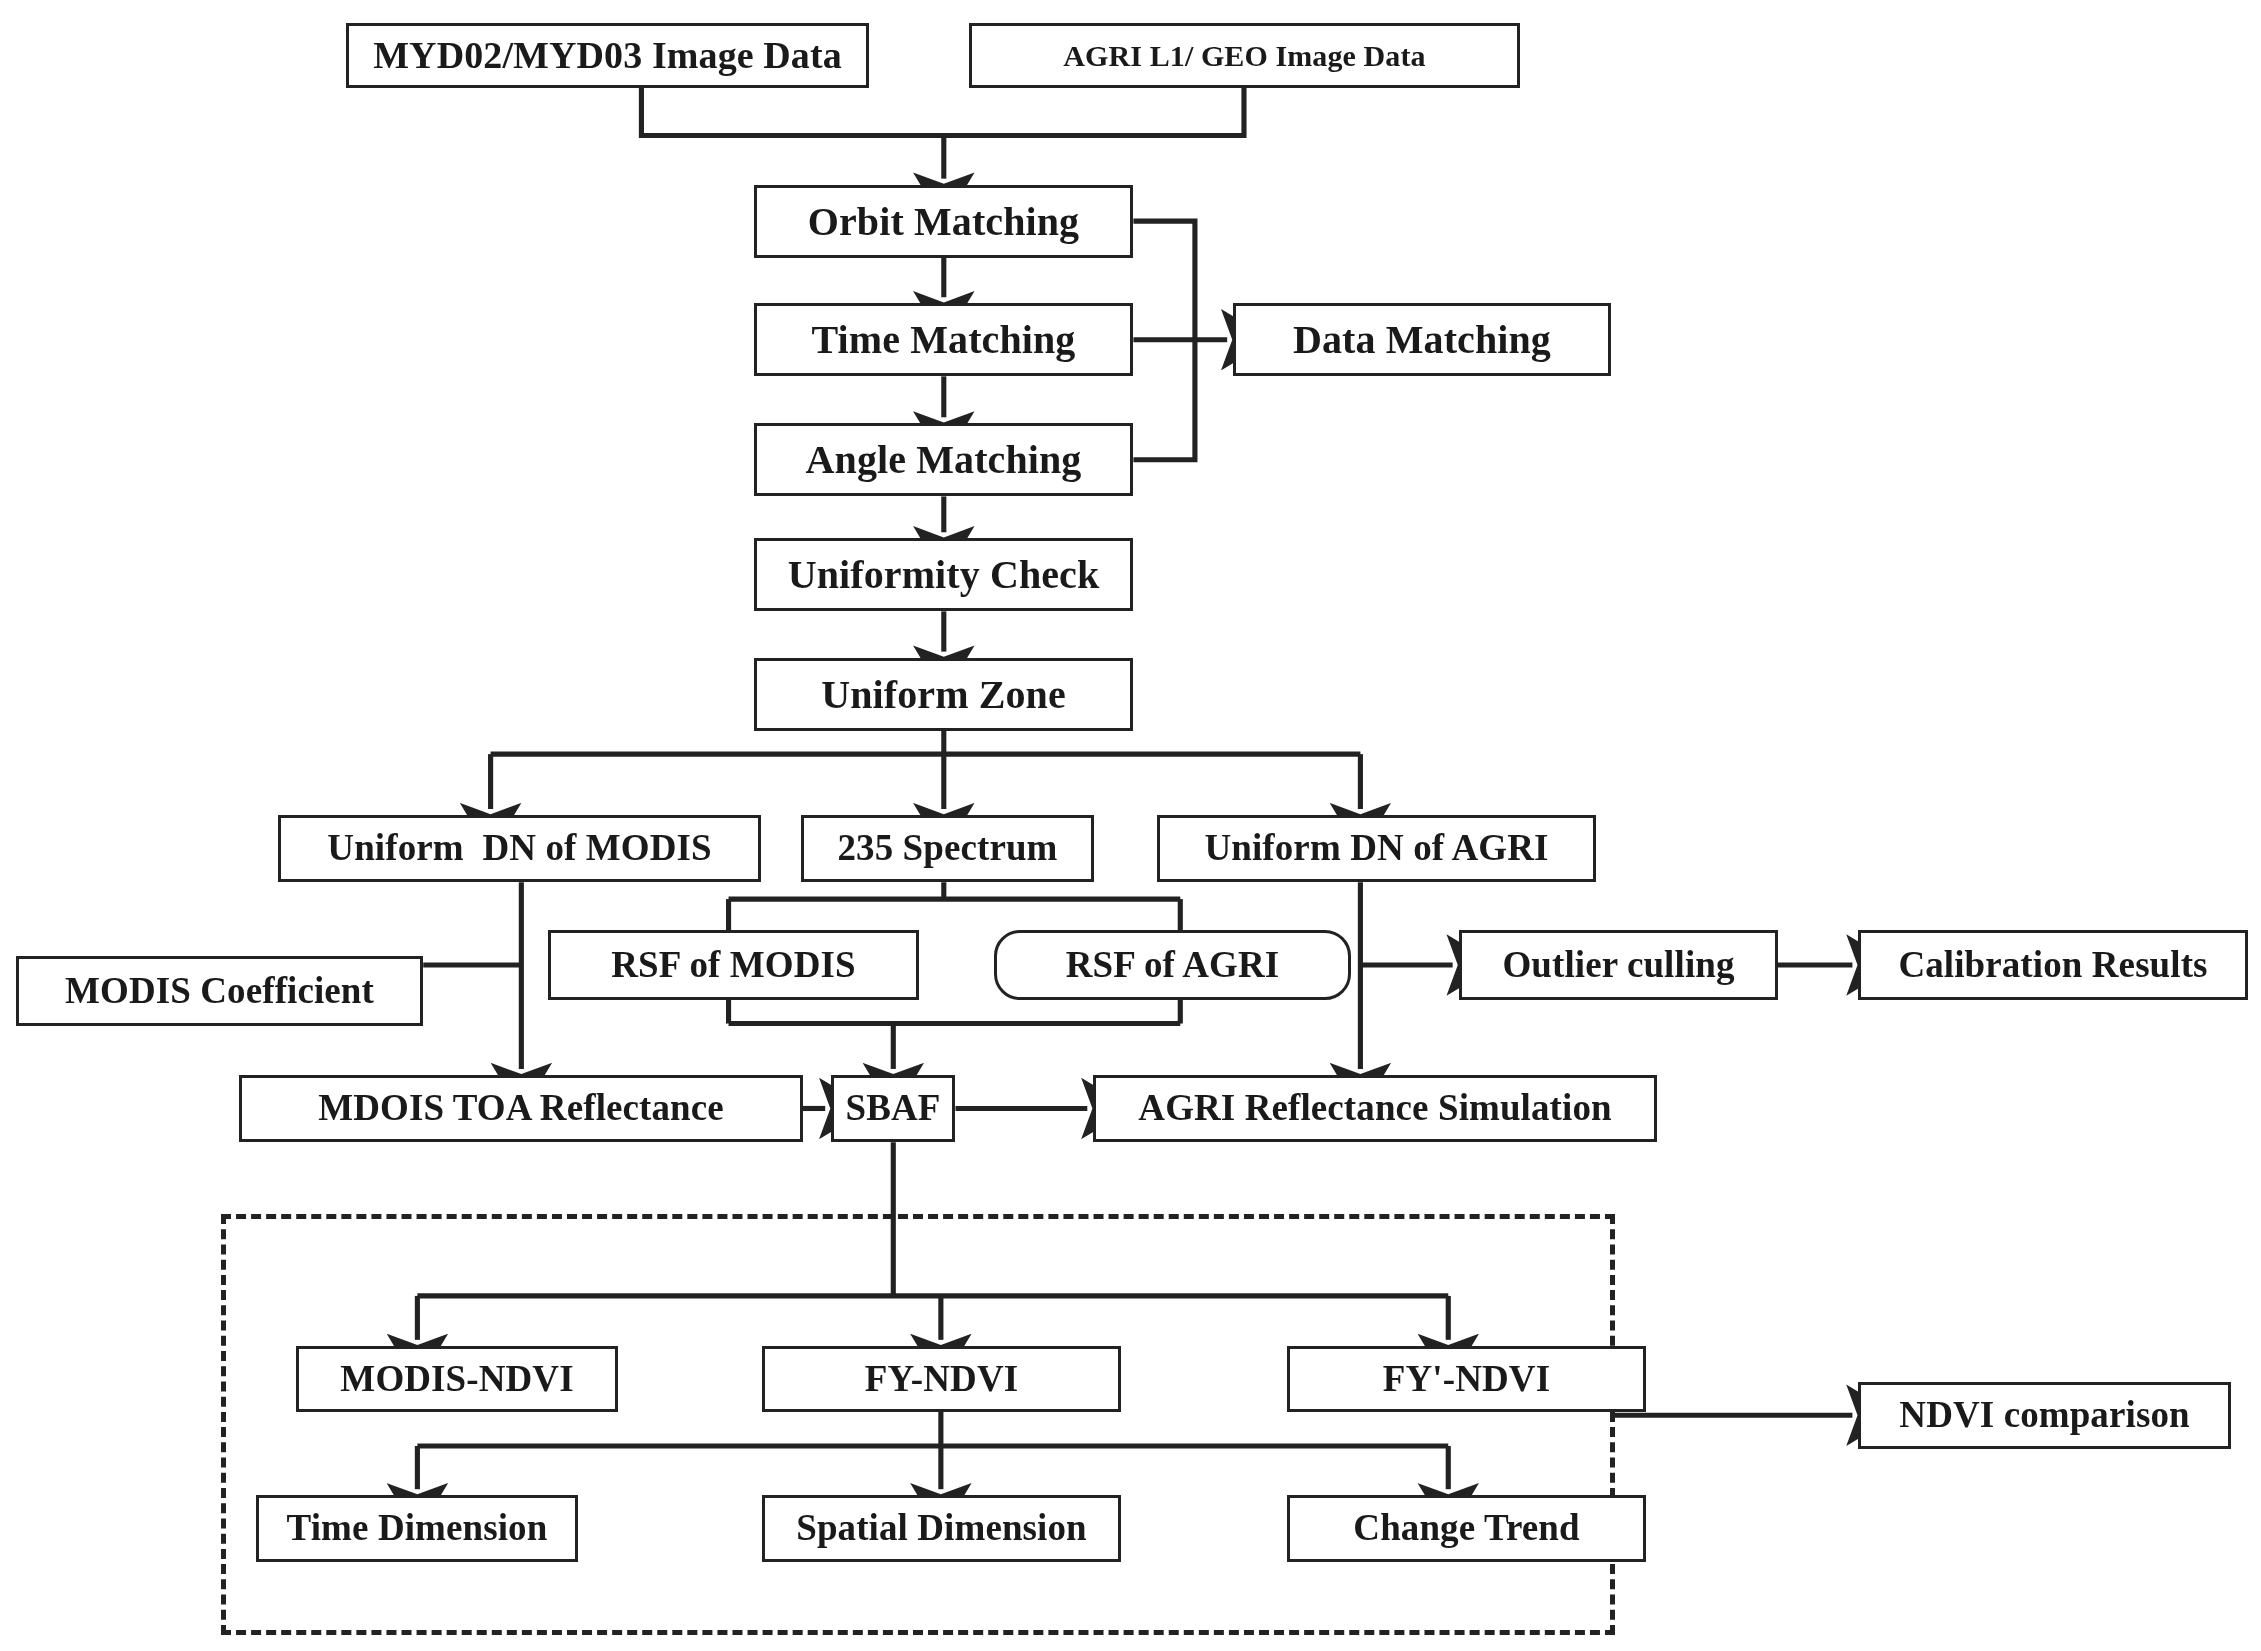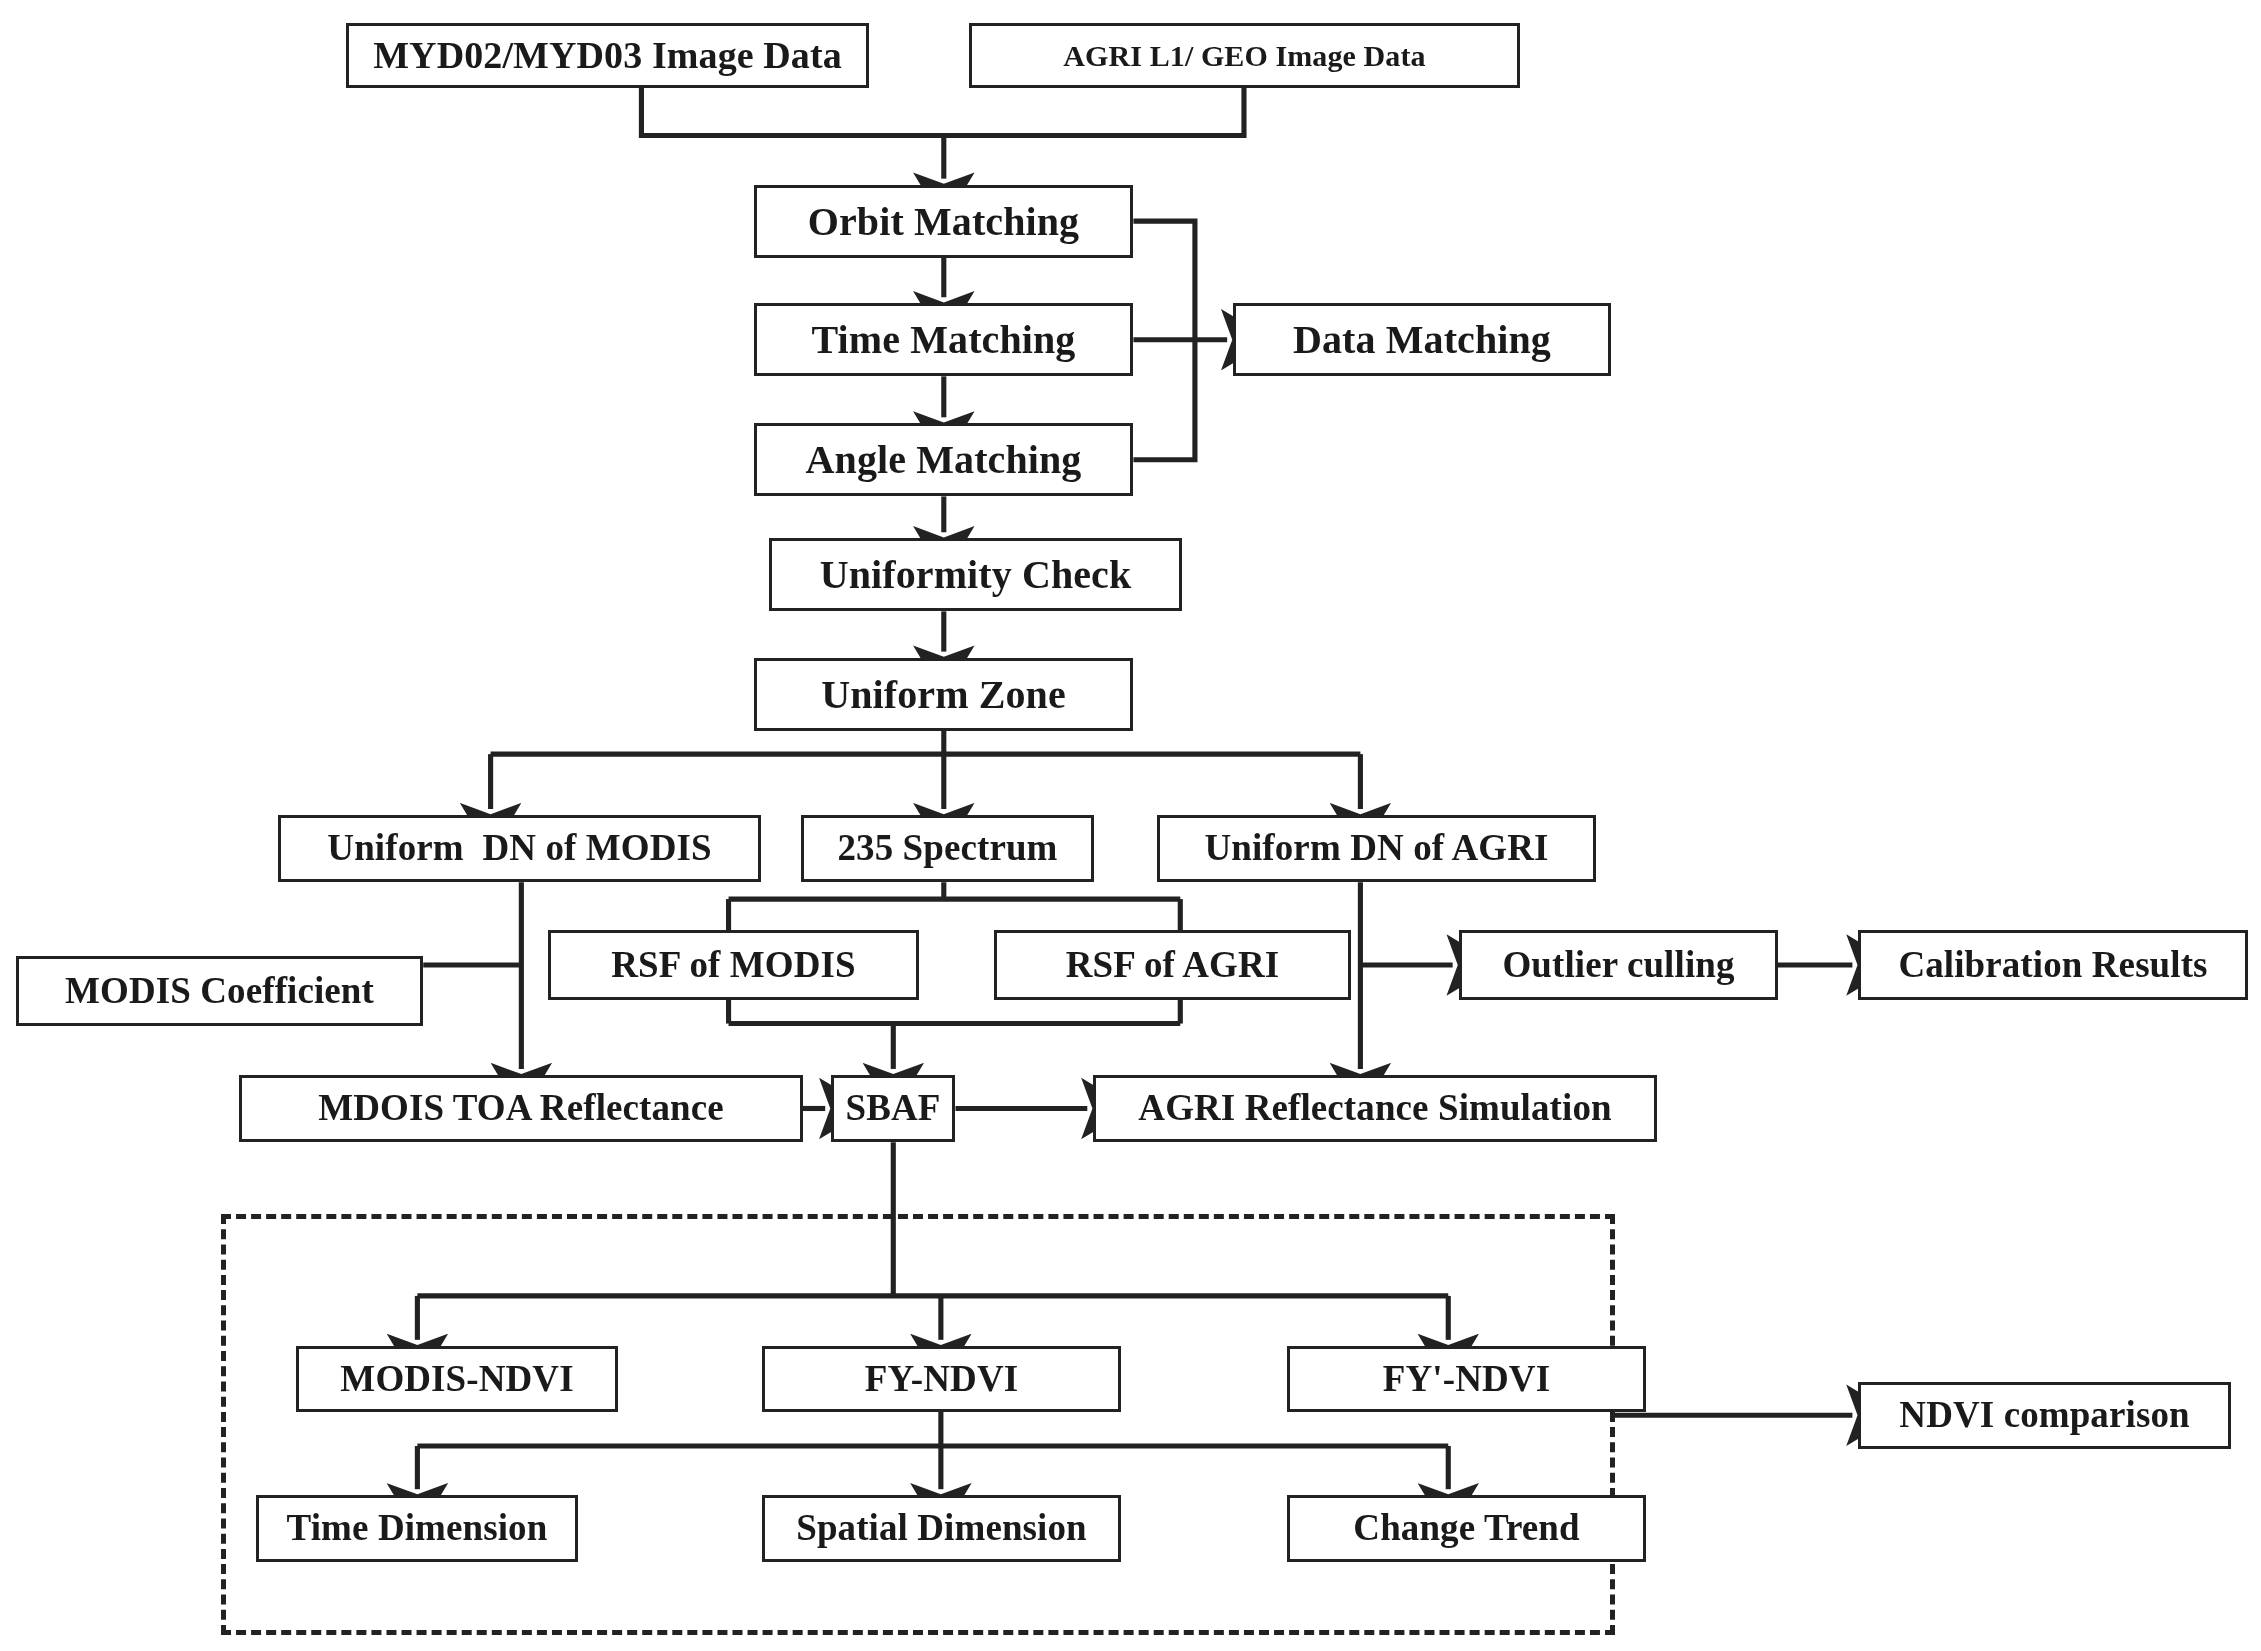--- a/index.html
+++ b/index.html
@@ -114,28 +114,28 @@
   </svg>
 
   <div class="dashed-group" style="left: 221px; top: 1214px; width: 1394px; height: 421px;"></div>
 
   <div class="node" style="left: 346px; top: 23px; width: 523px; height: 65px; font-size: 38px;">MYD02/MYD03 Image Data</div>
   <div class="node" style="left: 969px; top: 23px; width: 551px; height: 65px; font-size: 30px;">AGRI L1/ GEO Image Data</div>
   <div class="node" style="left: 754px; top: 185px; width: 379px; height: 73px; font-size: 40px;">Orbit Matching</div>
   <div class="node" style="left: 754px; top: 303px; width: 379px; height: 73px; font-size: 40px;">Time Matching</div>
   <div class="node" style="left: 754px; top: 423px; width: 379px; height: 73px; font-size: 40px;">Angle Matching</div>
   <div class="node" style="left: 1233px; top: 303px; width: 378px; height: 73px; font-size: 40px;">Data Matching</div>
-  <div class="node" style="left: 754px; top: 538px; width: 413px; height: 73px; font-size: 40px; margin-left: 15px;">Uniformity Check</div>
+  <div class="node" style="left: 754px; top: 538px; width: 379px; height: 73px; font-size: 40px;">Uniformity Check</div>
   <div class="node" style="left: 754px; top: 658px; width: 379px; height: 73px; font-size: 40px;">Uniform Zone</div>
   <div class="node" style="left: 278px; top: 815px; width: 483px; height: 67px; font-size: 37px;">Uniform  DN of MODIS</div>
   <div class="node" style="left: 801px; top: 815px; width: 293px; height: 67px; font-size: 37px;">235 Spectrum</div>
   <div class="node" style="left: 1157px; top: 815px; width: 439px; height: 67px; font-size: 37px;">Uniform DN of AGRI</div>
   <div class="node" style="left: 16px; top: 956px; width: 407px; height: 70px; font-size: 37px;">MODIS Coefficient</div>
   <div class="node" style="left: 548px; top: 930px; width: 371px; height: 70px; font-size: 37px;">RSF of MODIS</div>
-  <div class="node" style="left: 994px; top: 930px; width: 357px; height: 70px; font-size: 37px;">RSF of AGRI</div>
+  <div class="node" style="left: 994px; top: 930px; width: 357px; height: 70px; font-size: 37px; border-radius: 26px;">RSF of AGRI</div>
   <div class="node" style="left: 1459px; top: 930px; width: 319px; height: 70px; font-size: 37px;">Outlier culling</div>
   <div class="node" style="left: 1858px; top: 930px; width: 390px; height: 70px; font-size: 37px;">Calibration Results</div>
   <div class="node" style="left: 239px; top: 1075px; width: 564px; height: 67px; font-size: 37px;">MDOIS TOA Reflectance</div>
   <div class="node" style="left: 831px; top: 1075px; width: 124px; height: 67px; font-size: 37px;">SBAF</div>
   <div class="node" style="left: 1093px; top: 1075px; width: 564px; height: 67px; font-size: 37px;">AGRI Reflectance Simulation</div>
   <div class="node" style="left: 256px; top: 1346px; width: 322px; height: 66px; font-size: 37px; margin-left: 40px;">MODIS-NDVI</div>
   <div class="node" style="left: 762px; top: 1346px; width: 359px; height: 66px; font-size: 37px;">FY-NDVI</div>
   <div class="node" style="left: 1287px; top: 1346px; width: 359px; height: 66px; font-size: 37px;">FY'-NDVI</div>
   <div class="node" style="left: 1858px; top: 1382px; width: 373px; height: 67px; font-size: 37px;">NDVI comparison</div>
   <div class="node" style="left: 256px; top: 1495px; width: 322px; height: 67px; font-size: 37px;">Time Dimension</div>

